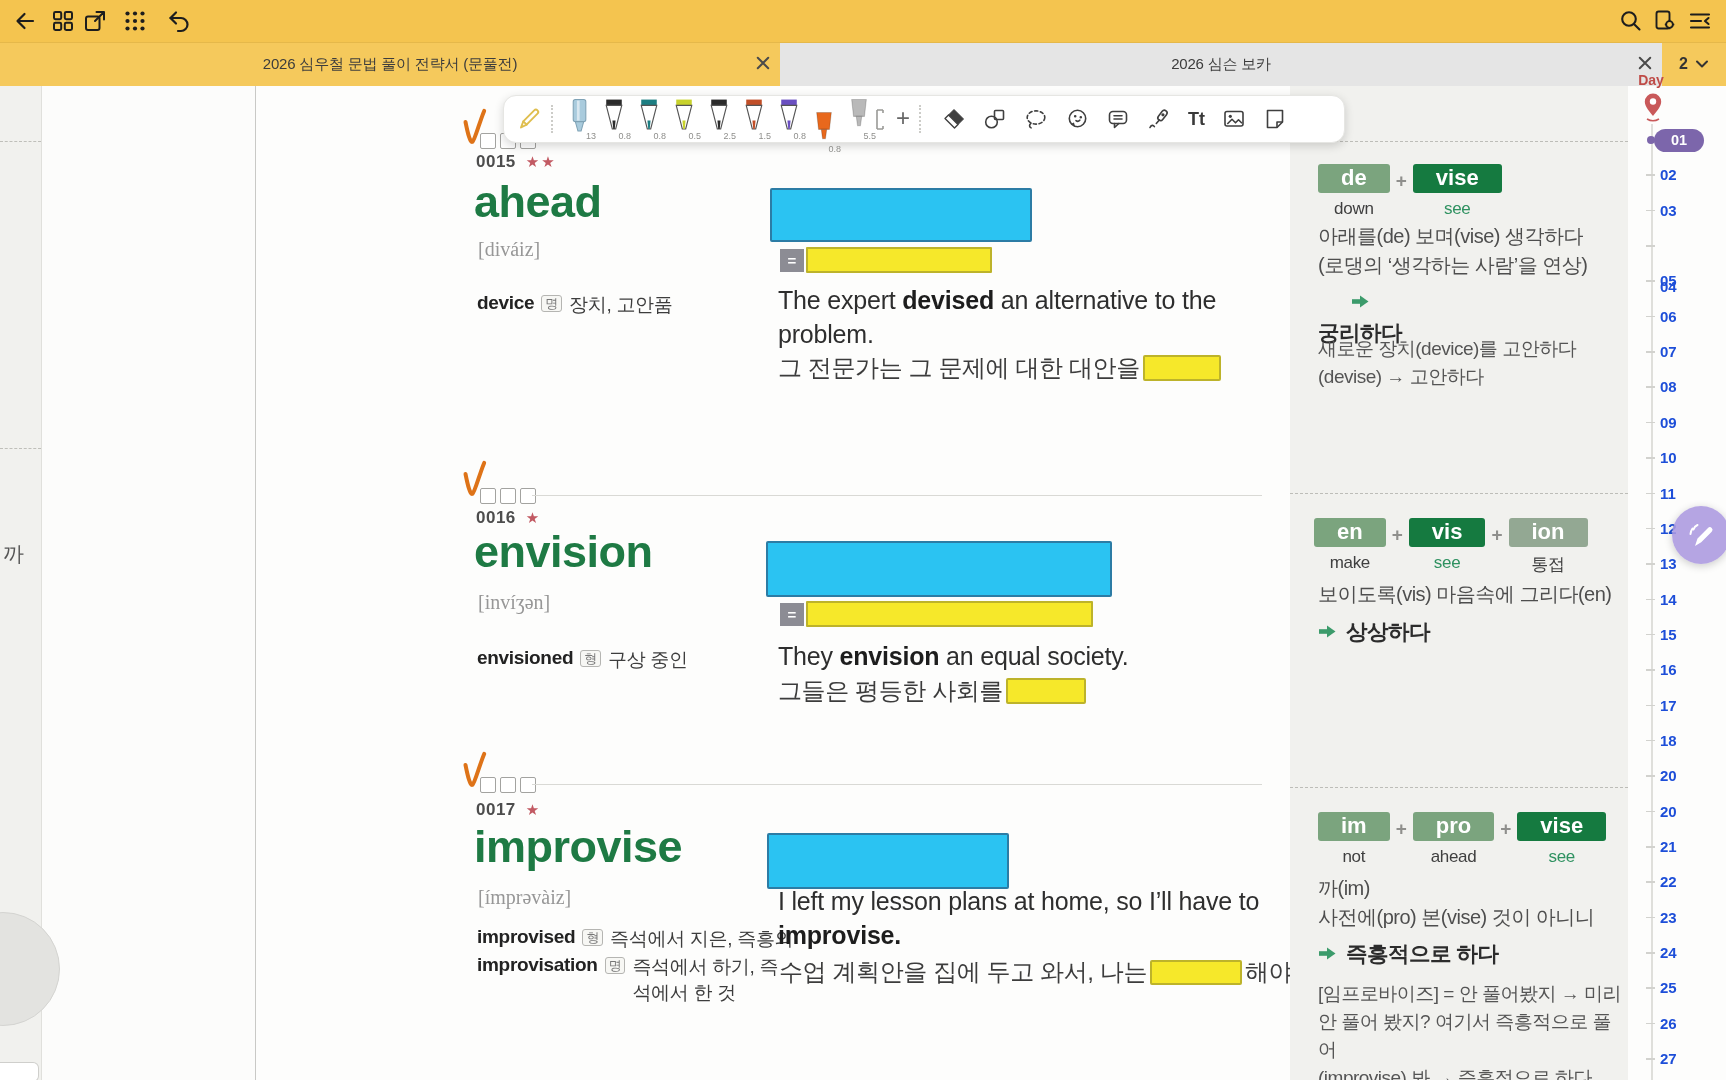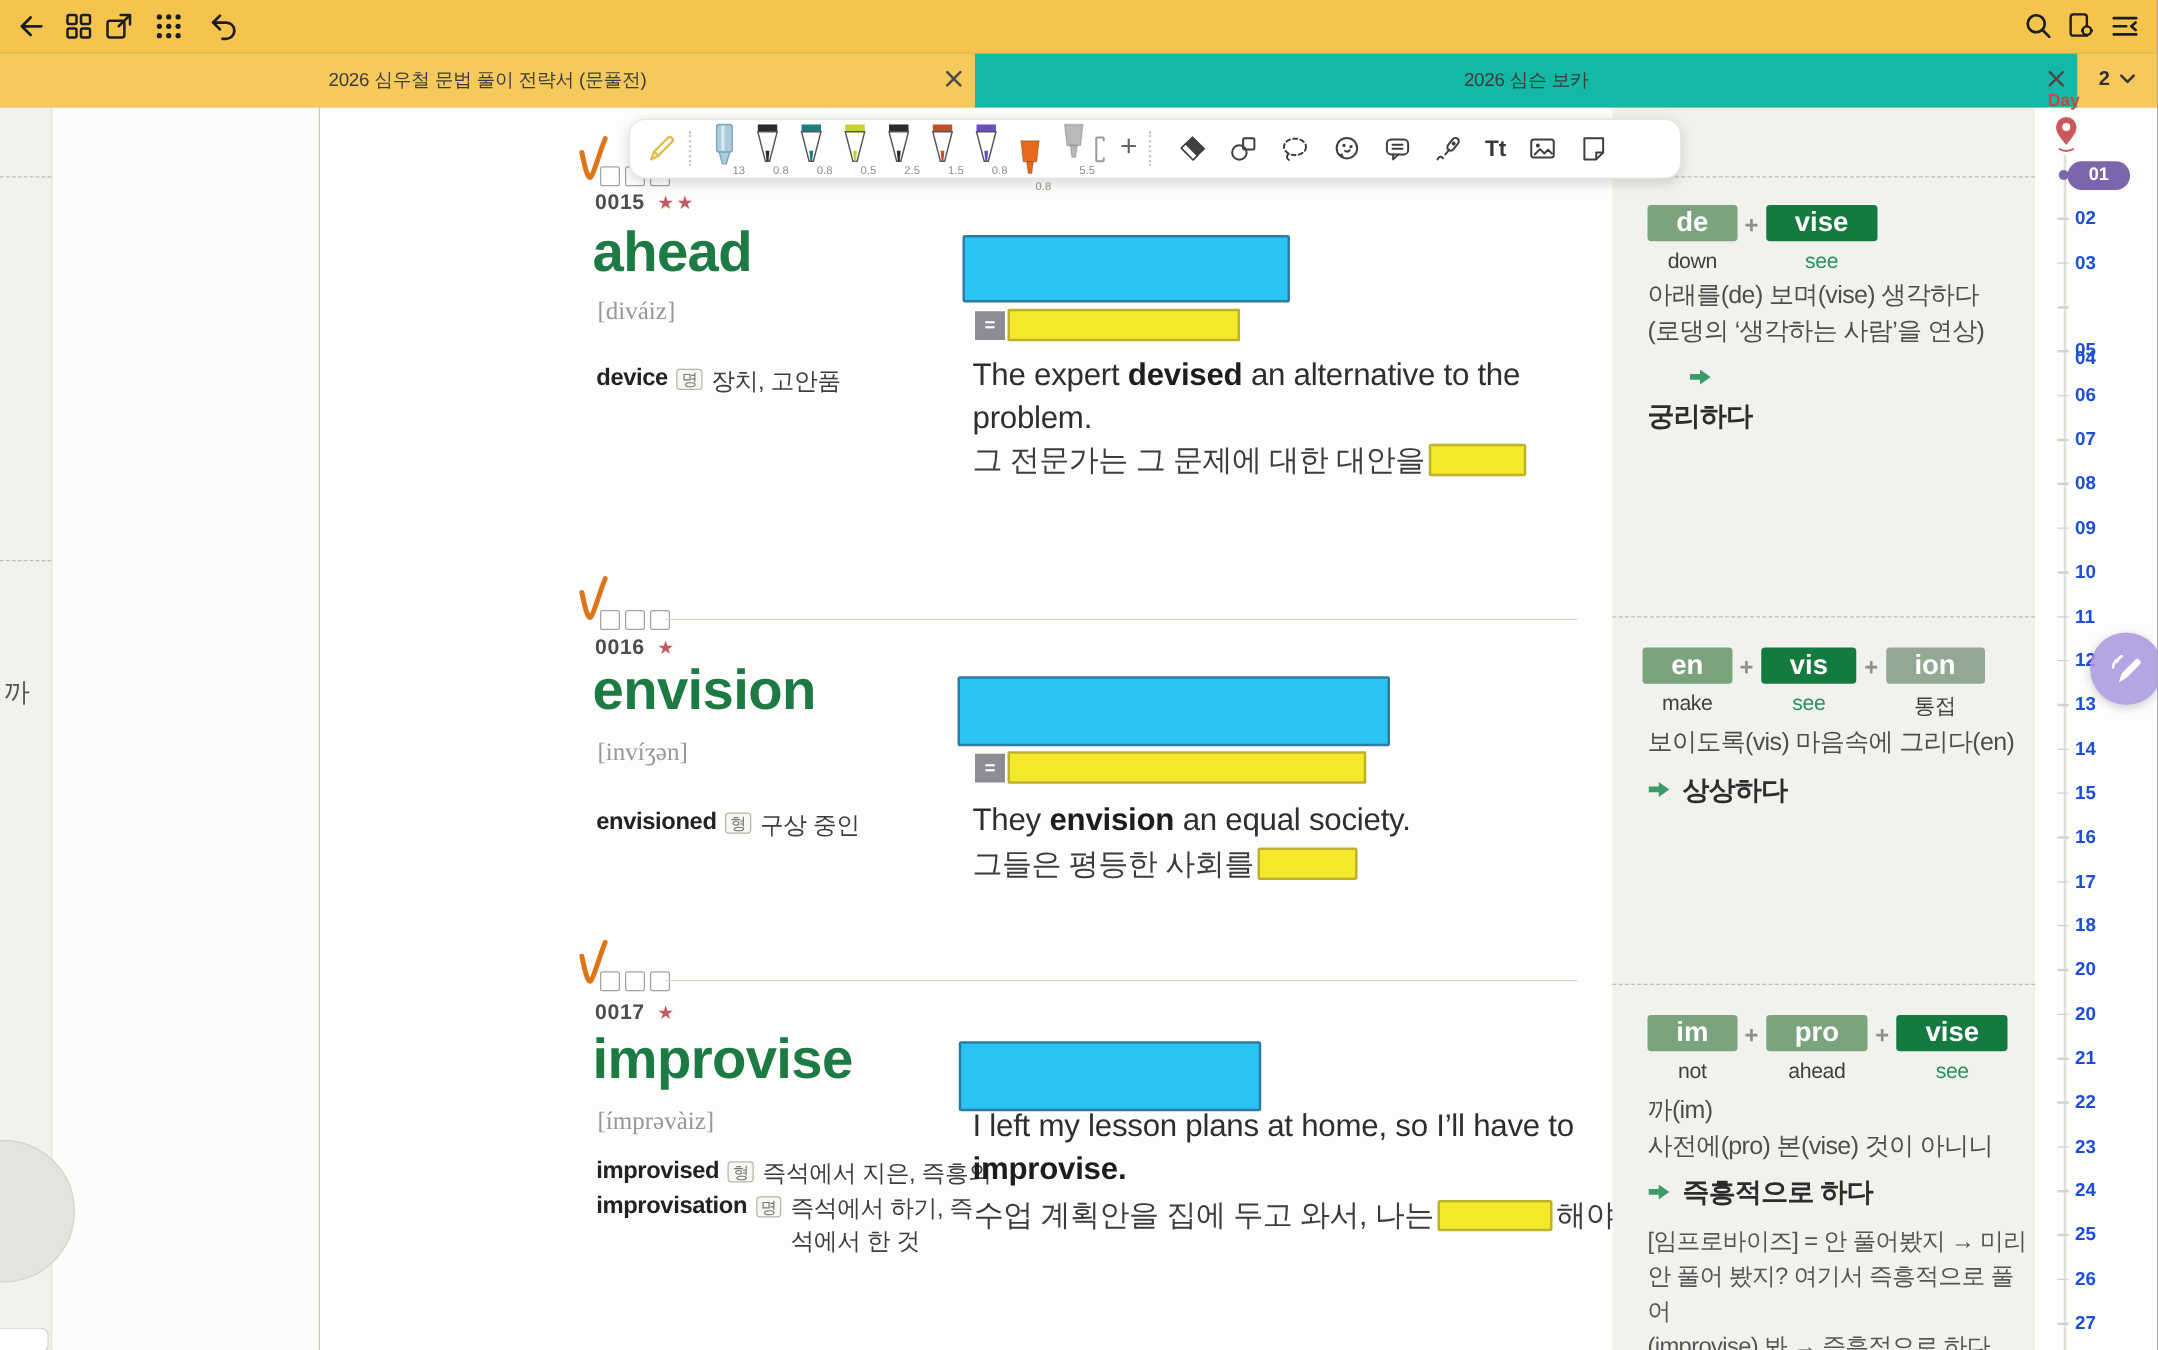--- a/index.html
+++ b/index.html
@@ -10,21 +10,21 @@
   .topbar{position:absolute;top:0;left:0;width:1726px;height:42px;background:#F4C44F;
           border-bottom:1px solid rgba(0,0,0,.06);z-index:30;}
   .tb-icon{position:absolute;top:8px;width:26px;height:26px;cursor:pointer;}
   .tb-icon svg{display:block;}
 
   
   .tabbar{position:absolute;top:42px;left:0;width:1726px;height:44px;background:#F5C95C;z-index:29;}
   .tab{position:absolute;top:0;height:44px;display:flex;align-items:center;justify-content:center;}
   .tab-title{font-size:15px;color:#3c3c3c;letter-spacing:-0.2px;white-space:nowrap;}
   .tab1{left:0;width:780px;background:#F5C95C;border-right:1px solid rgba(0,0,0,.07);}
-  .tab2{left:780px;width:882px;background:#14b8a6;}
+  .tab2{left:780px;width:882px;background:#e5e5e5;}
   .tab-close{position:absolute;top:14px;width:16px;height:16px;cursor:pointer;}
   .tabstub{position:absolute;left:1662px;top:0;width:64px;height:44px;background:#F5C95C;
            display:flex;align-items:center;justify-content:center;gap:7px;cursor:pointer;}
   .tabcount{font-size:16px;color:#333;font-weight:bold;}
 
   
   .doc{position:absolute;top:86px;left:0;width:1726px;height:994px;background:#FDFDFC;}
   .prev-strip{position:absolute;left:0;top:86px;width:41px;height:994px;background:#F1F1EE;border-right:1px solid #E0E0DC;}
   .prev-gap{position:absolute;left:42px;top:86px;width:213px;height:994px;background:#FCFCFB;border-right:1.5px solid #C9C9C6;}
   .ldash{position:absolute;left:0;width:41px;border-top:1.5px dashed #BFBFBA;}
@@ -339,20 +339,24 @@
     <div class="elines" style="left:28px;top:136px;">
       <div>아래를(de) 보며(vise) 생각하다</div>
       <div>(로댕의 ‘생각하는 사람’을 연상)</div>
     </div>
     <div class="eresult" style="left:28px;top:208px;flex-direction:column;">
       <svg width="19" height="15" viewBox="0 0 19 15">
           <path d="M1 7.5 H10" stroke="#3C9B6B" stroke-width="4.6"></path>
           <polygon points="9,1.5 17.5,7.5 9,13.5" fill="#3C9B6B"></polygon>
         </svg>
       <span class="rtext">궁리하다</span>
+    </div>
+    <div class="eextra" style="left:28px;top:249px;">
+      <div>새로운 장치(device)를 고안하다</div>
+      <div>(devise) → 고안하다</div>
     </div>
 
     <div class="parts" style="left:24px;top:432px;">
       <span class="pcol">
         <span class="part tone-light">en</span>
         <span class="gloss">make</span>
       </span>
       <span class="plus">+</span>
       <span class="pcol">
         <span class="part tone-dark">vis</span>

